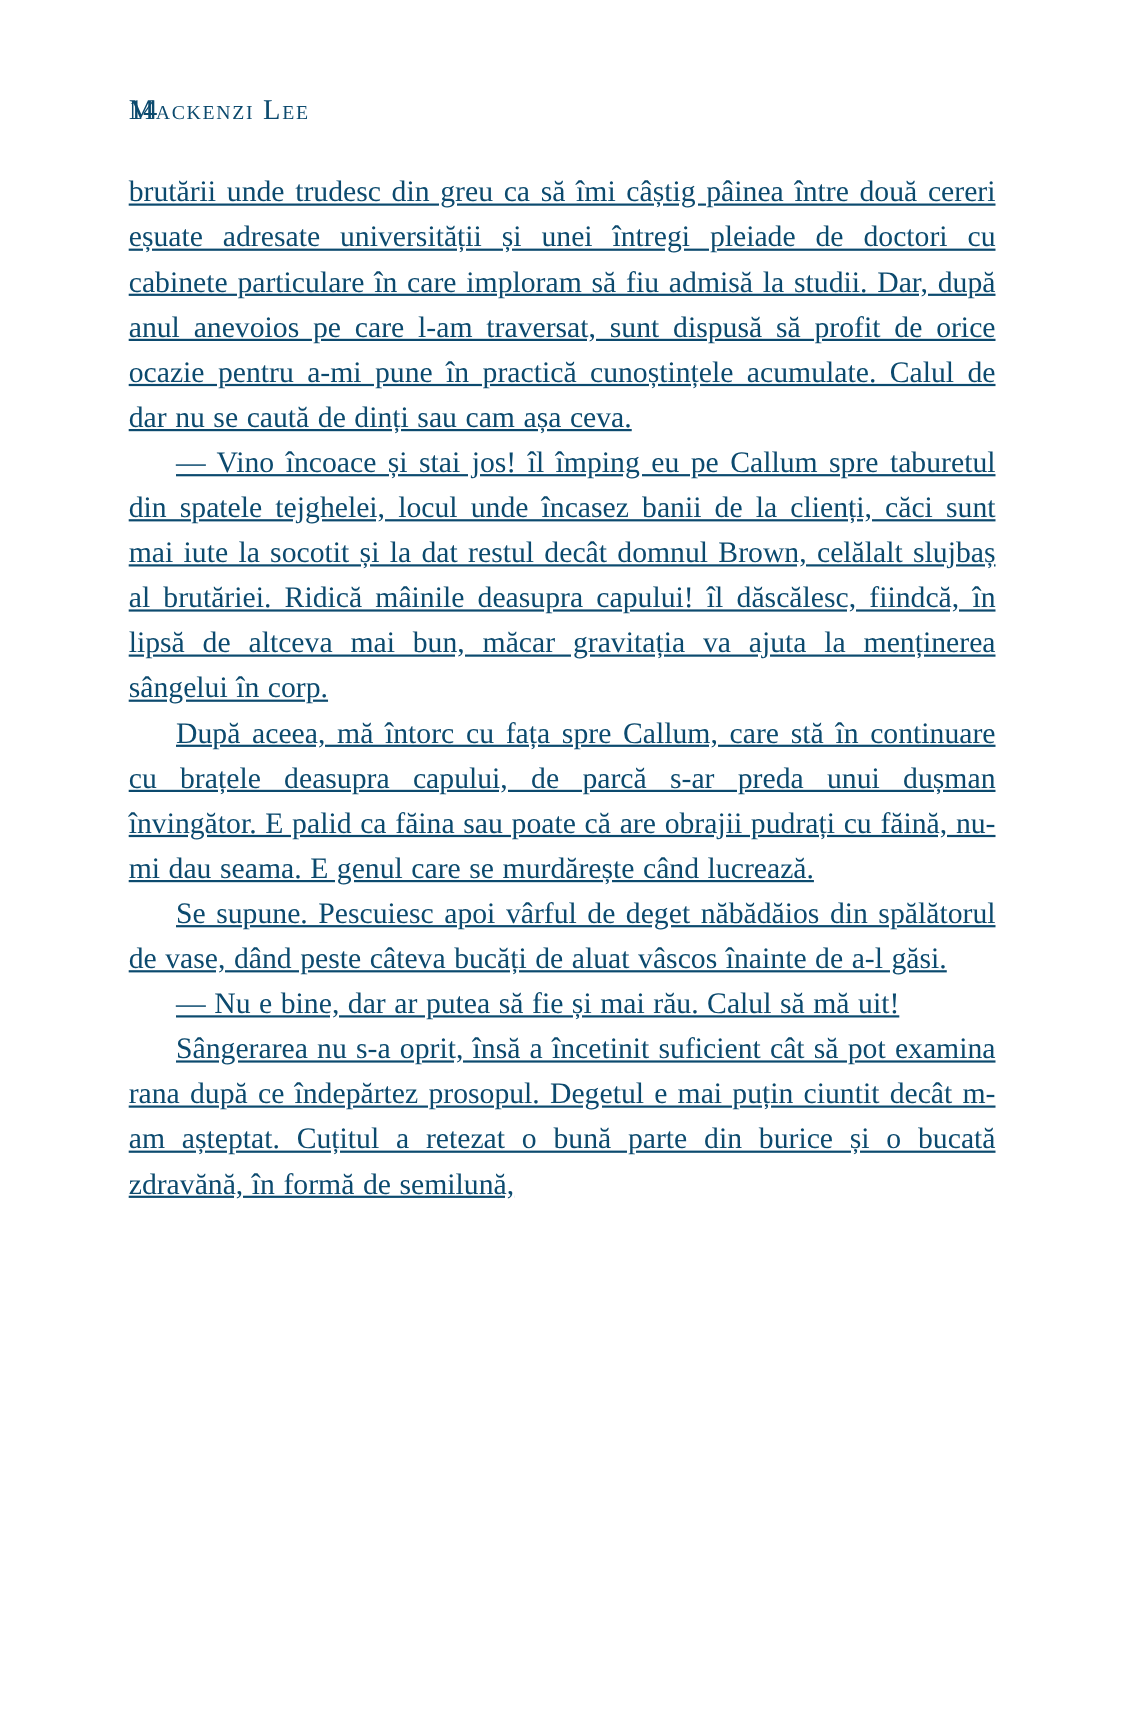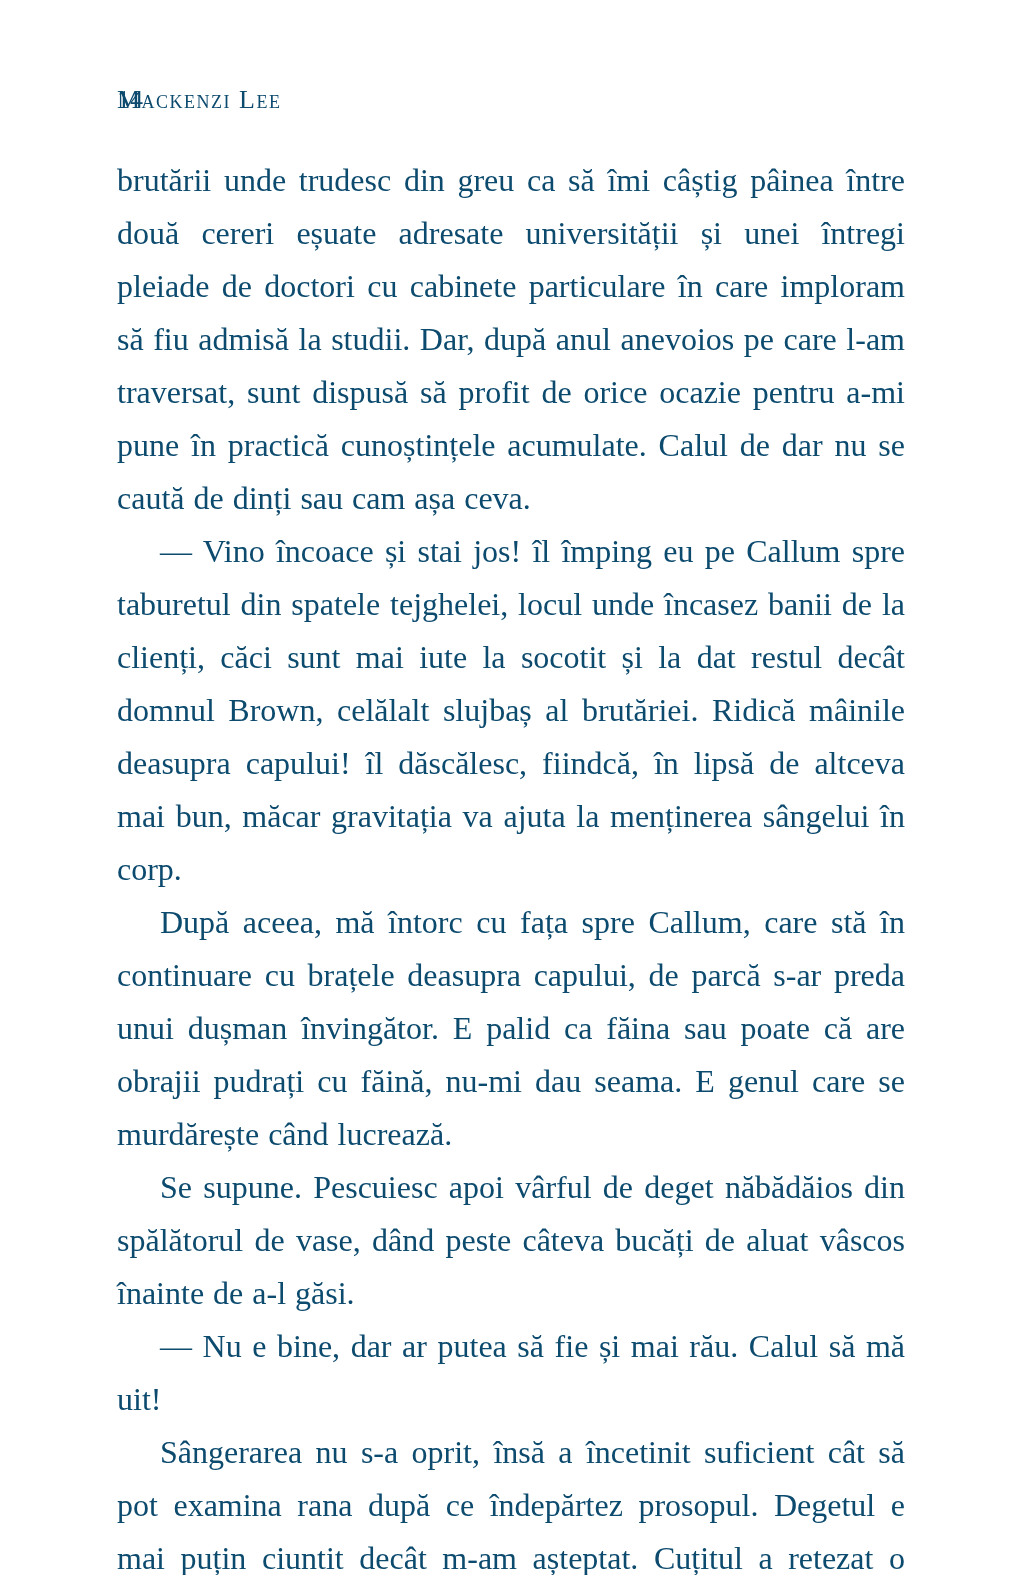--- a/index.html
+++ b/index.html
@@ -35,23 +35,24 @@
     font-size: 26px;
     line-height: 32px;
     letter-spacing: 1.5px;
   }
   .page-body {
     padding: 30px 119px 0 117px;
     text-align: justify;
   }
   .para {
     margin: 0;
-    font-size: 32px;
-    line-height: 53px;
+    font-size: 27px;
+    line-height: 41px;
     word-spacing: 1px;
+    text-decoration: underline;
   }
   .para.indent {
     text-indent: 43px;
   }
 </style>
 </head>
 <body>
 
 <div class="page">
   <header class="page-header">

